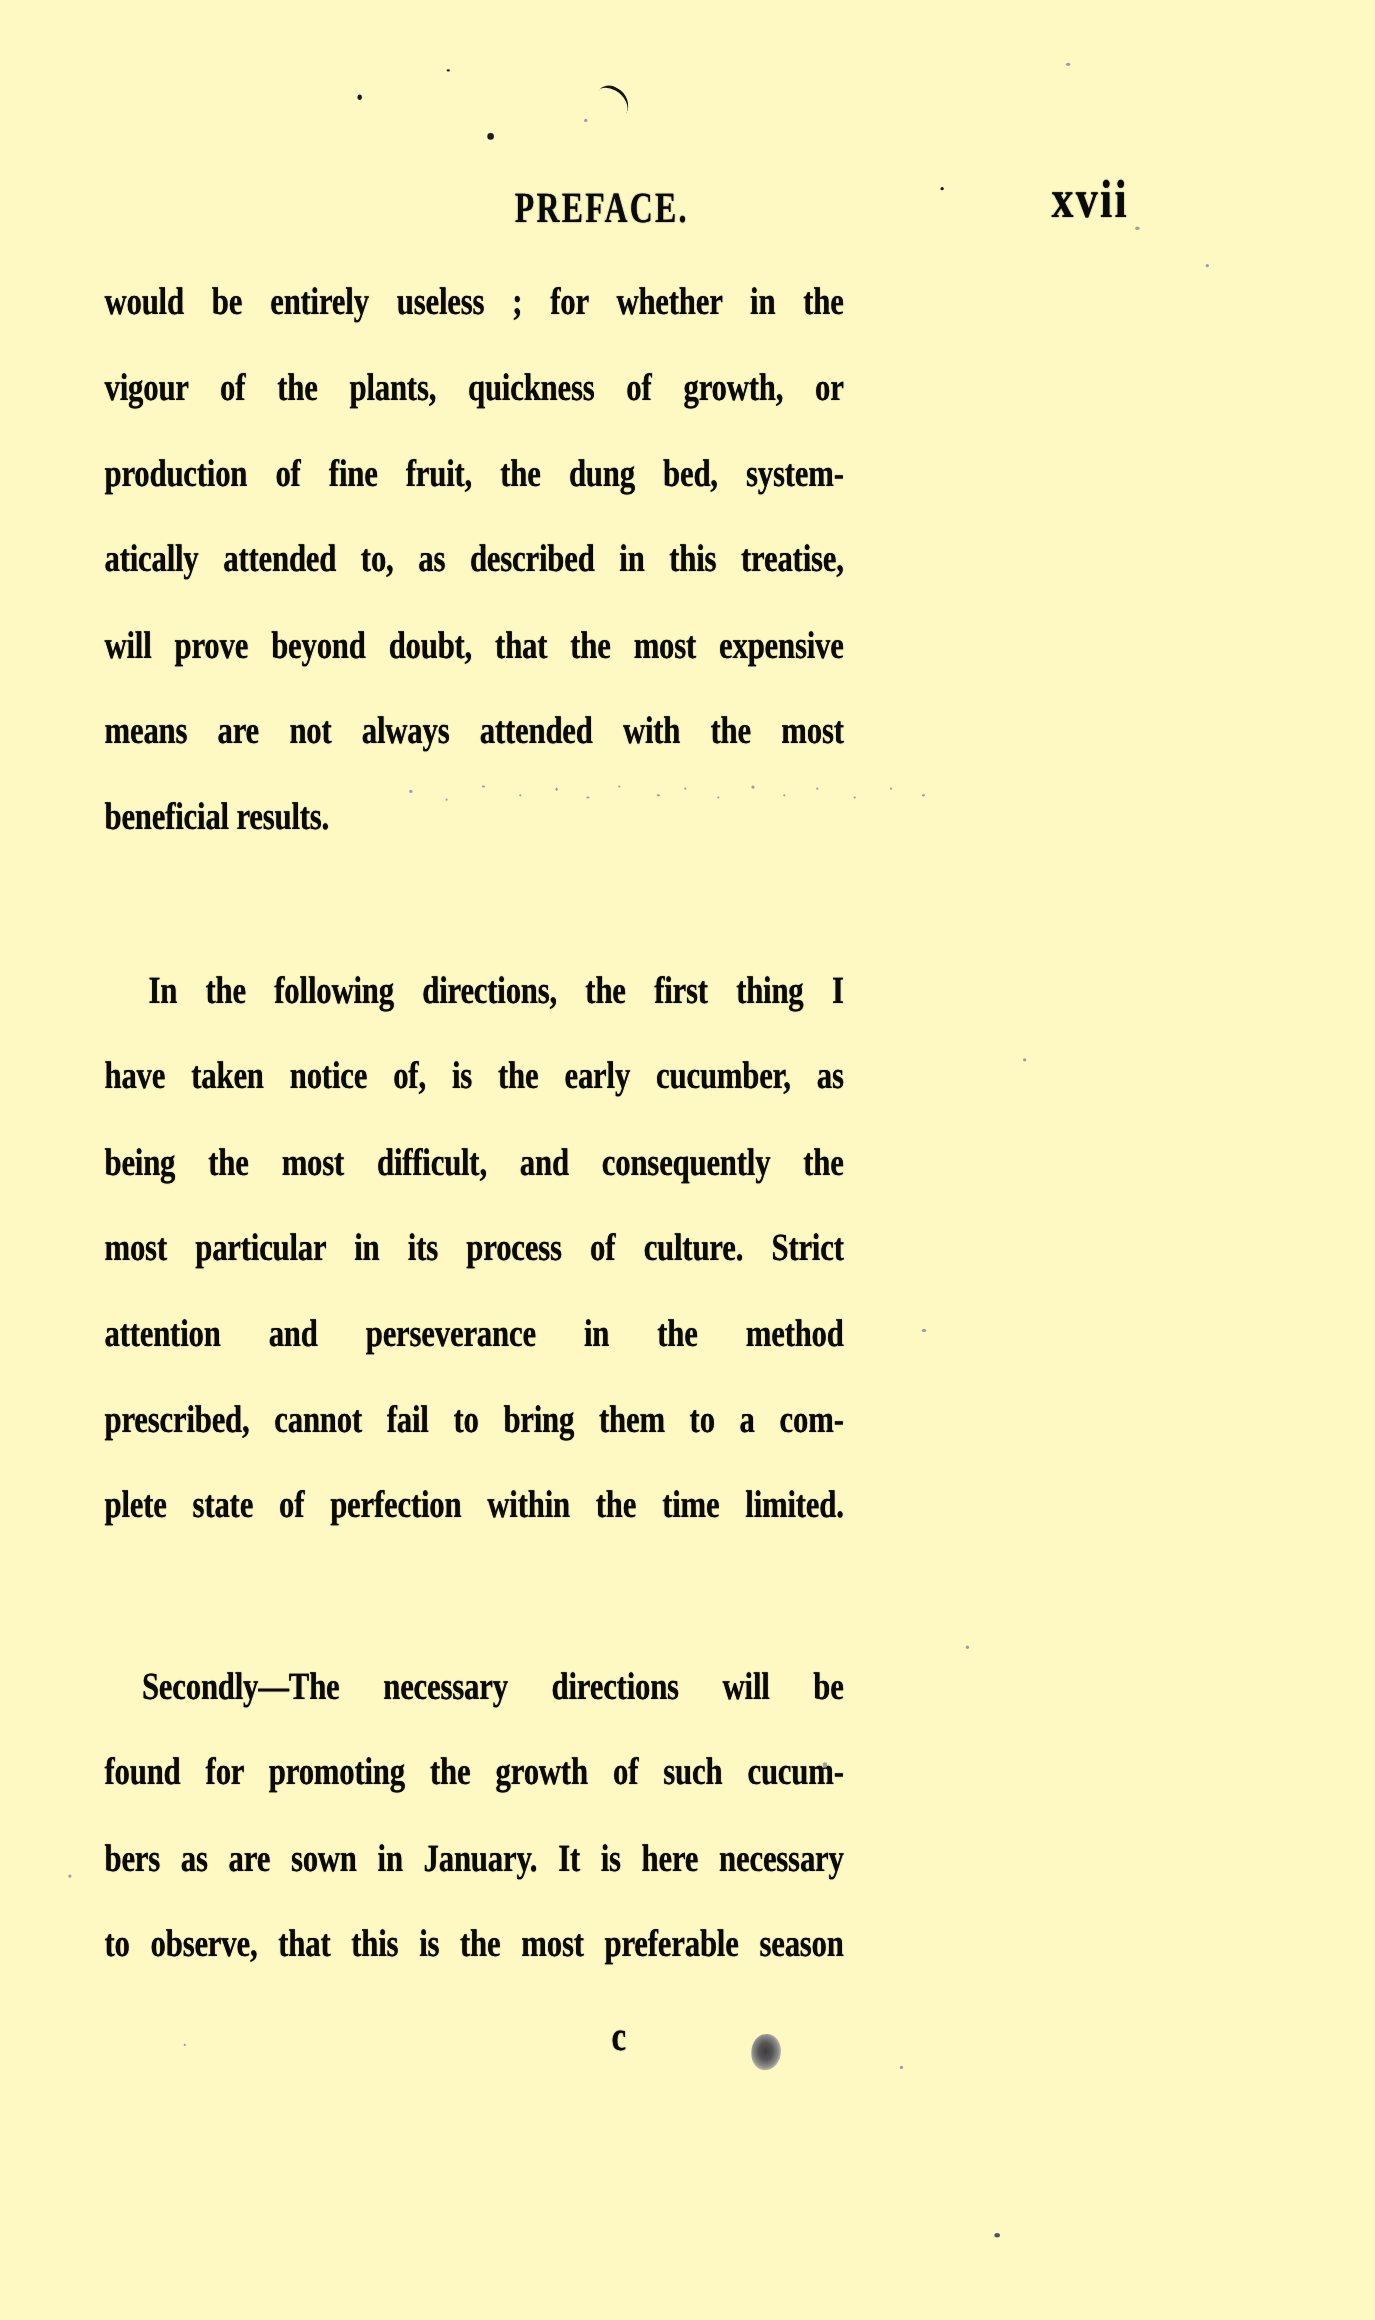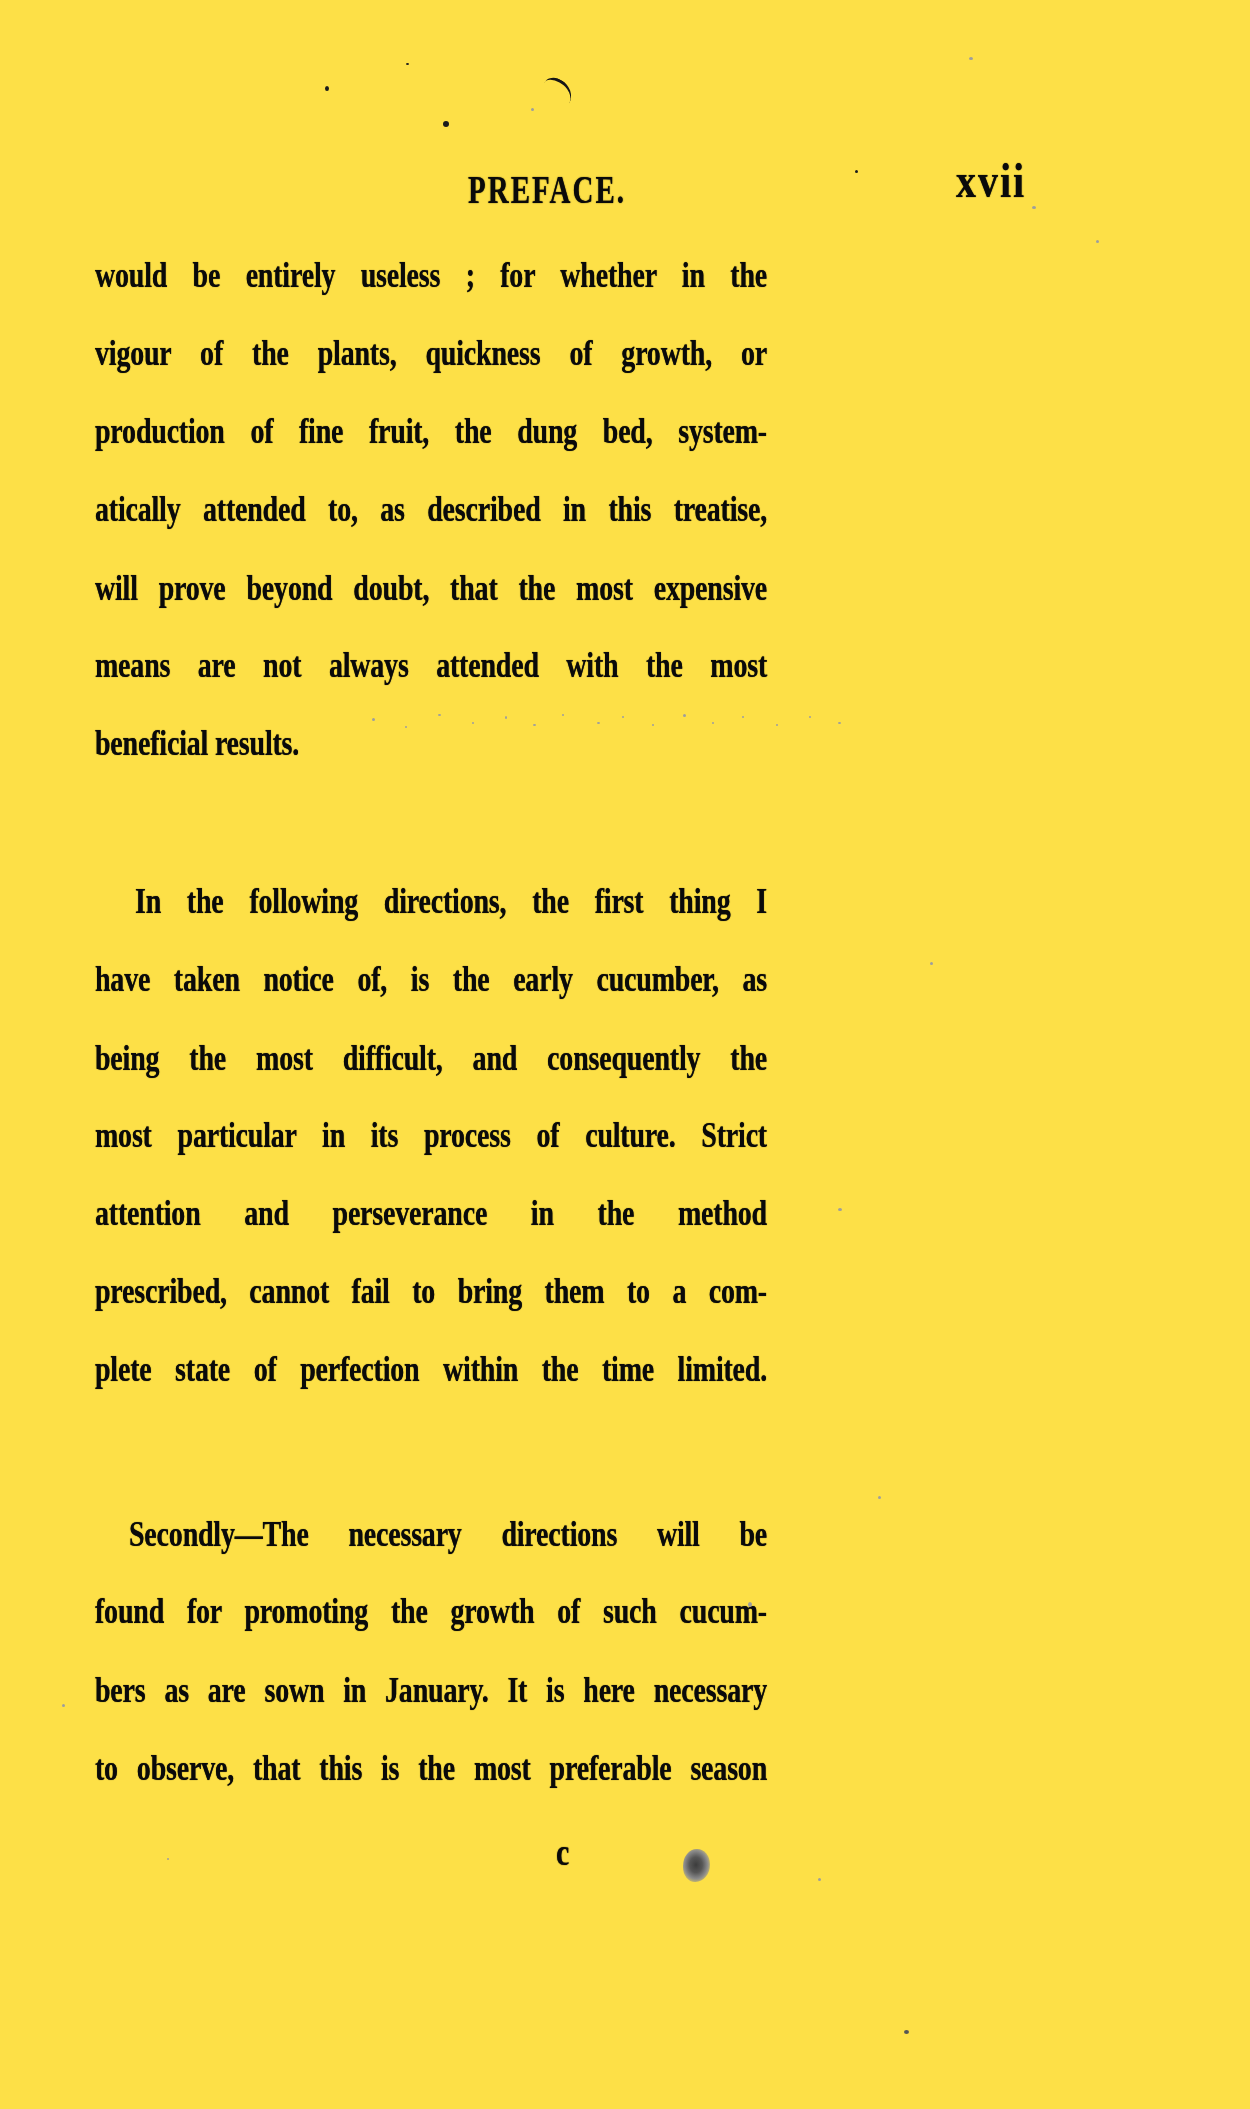--- a/index.html
+++ b/index.html
@@ -4,21 +4,21 @@
 <style>
   html, body { margin: 0; padding: 0; }
   body {
     width: 1250px; height: 2109px;
     background: #ffffff;
     font-family: "Liberation Serif", serif;
     color: #0a0a0a;
     position: relative;
     overflow: hidden;
   }
-  .page { position: absolute; inset: 0; background: #fde047; }
+  .page { position: absolute; inset: 0; background: #fef9c3; }
 
   
   .running-title {
     position: absolute; left: 468px; top: 168px;
     font-size: 29px; font-weight: 700; letter-spacing: 2px;
     transform: scaleY(1.35); transform-origin: left top;
     text-shadow: 0 0 1px rgba(0,0,0,.9);
   }
   .page-number {
     position: absolute; left: 956px; top: 152px;

